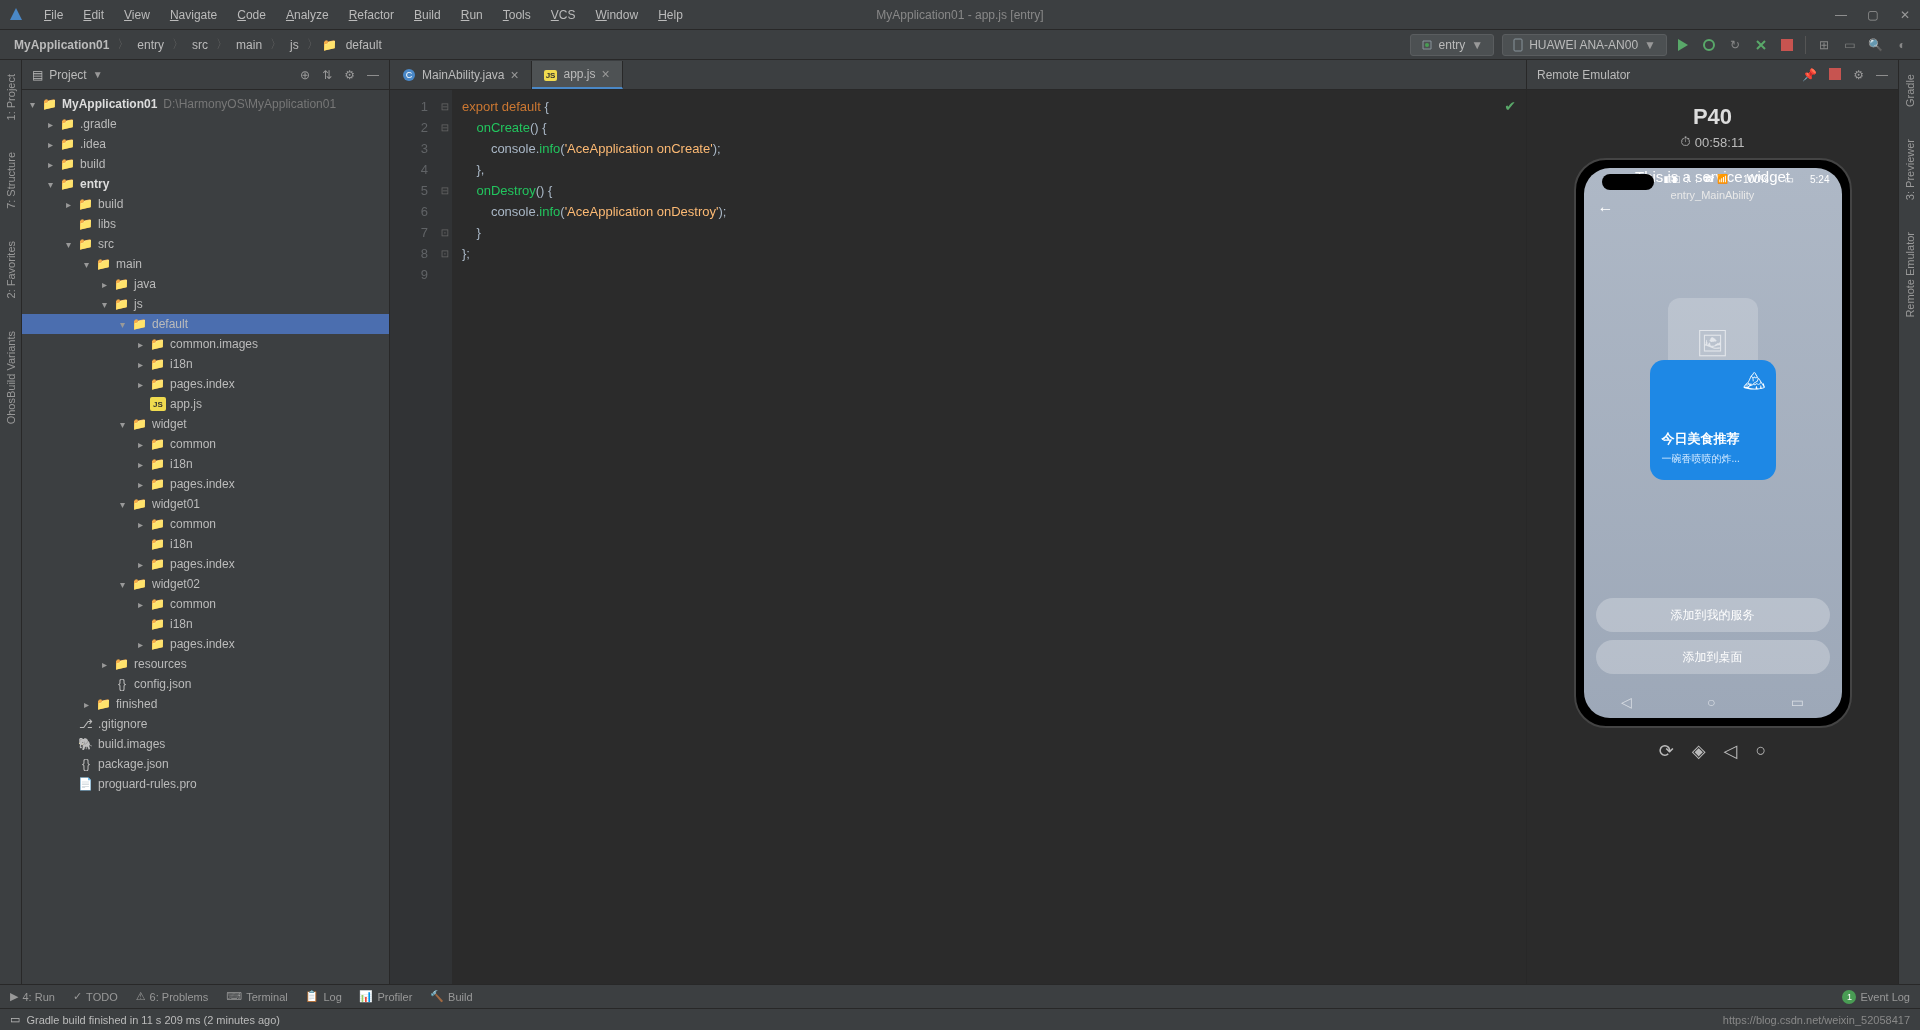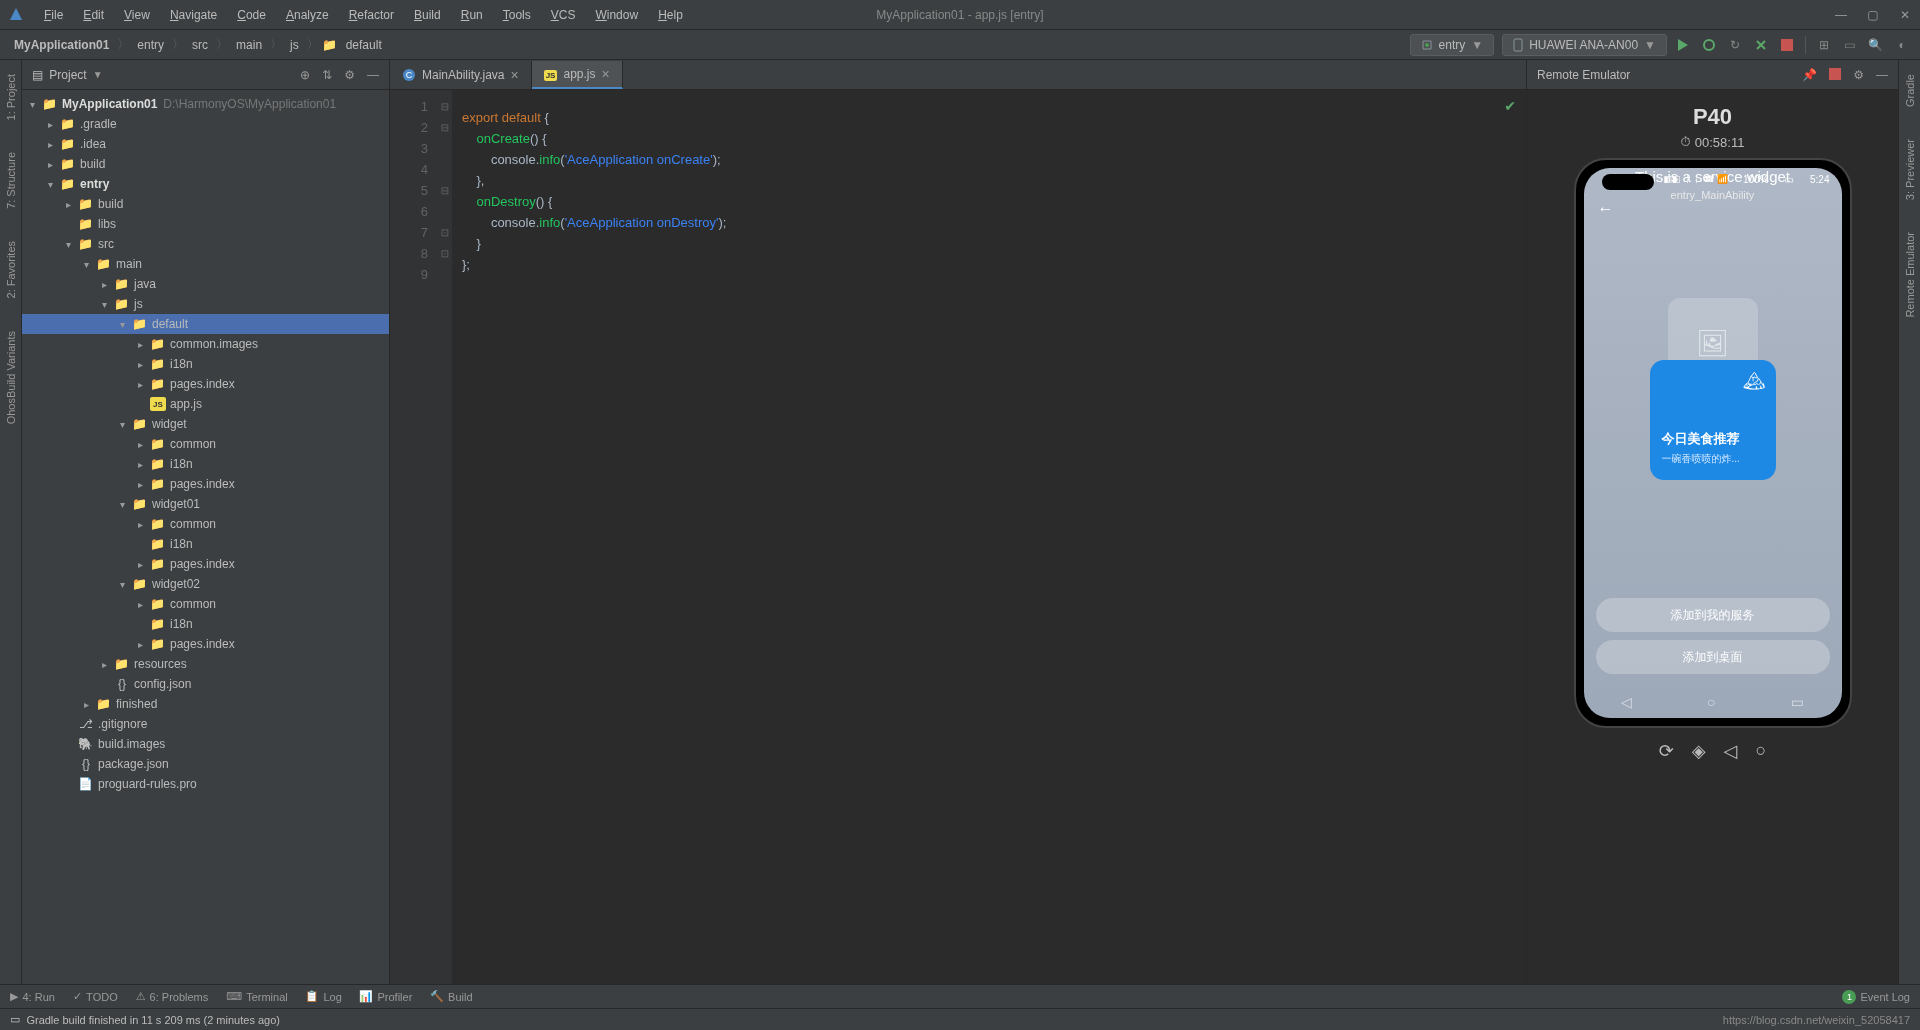--- a/index.html
+++ b/index.html
@@ -37,24 +37,24 @@
 .tree-label.bold{font-weight:bold;color:#ddd}
 .tree-path{color:#777}
 .editor-area{flex:1;display:flex;flex-direction:column;background:#2b2b2b}
 .tabs{height:30px;background:#3c3f41;display:flex;align-items:flex-end;border-bottom:1px solid #282828}
 .tab{padding:6px 12px;background:#3c3f41;display:flex;align-items:center;gap:6px;border-right:1px solid #282828;cursor:pointer;height:28px}
 .tab.active{background:#4e5254;border-bottom:2px solid #4a88c7}
 .tab-close{color:#999;font-size:14px}
 .editor{flex:1;display:flex;background:#2b2b2b;font-family:Consolas,monospace;font-size:13px;position:relative}
 .gutter{width:48px;background:#313335;color:#606366;text-align:right;padding:6px 10px 0 0;line-height:21px}
 .fold-gutter{width:14px;background:#313335;padding-top:6px;line-height:21px;color:#666;font-size:10px;text-align:center}
-.code{flex:1;padding:17px 10px;line-height:21px;white-space:pre;color:#a9b7c6}
+.code{flex:1;padding:6px 10px;line-height:21px;white-space:pre;color:#a9b7c6}
 .kw{color:#cc7832}
 .fn{color:#22c55e}
-.str{color:#3b82f6}
+.str{color:#fdba74}
 .check{position:absolute;top:8px;right:10px;color:#59a869;font-size:14px}
 .emulator-panel{width:372px;background:#3c3f41;display:flex;flex-direction:column;border-left:1px solid #282828}
 .emu-content{flex:1;display:flex;flex-direction:column;align-items:center;padding:10px;background:#2b2b2b}
 .emu-title{color:#ddd;font-size:22px;font-weight:bold;margin:4px 0}
 .emu-time{color:#bbb;font-size:13px;margin-bottom:8px;display:flex;align-items:center;gap:4px}
 .phone{width:278px;height:570px;background:#000;border-radius:32px;padding:8px;position:relative;border:2px solid #444}
 .phone-screen{width:100%;height:100%;background:linear-gradient(180deg,#aeb8c6 0%,#9da8b8 100%);border-radius:26px;position:relative;overflow:hidden}
 .notch{position:absolute;top:6px;left:18px;width:52px;height:16px;background:#000;border-radius:10px;z-index:3}
 .status-bar{position:absolute;top:6px;right:12px;color:#fff;font-size:10px;display:flex;align-items:center;gap:16px}
 .status-left{position:absolute;top:6px;left:80px;color:#fff;font-size:9px}

